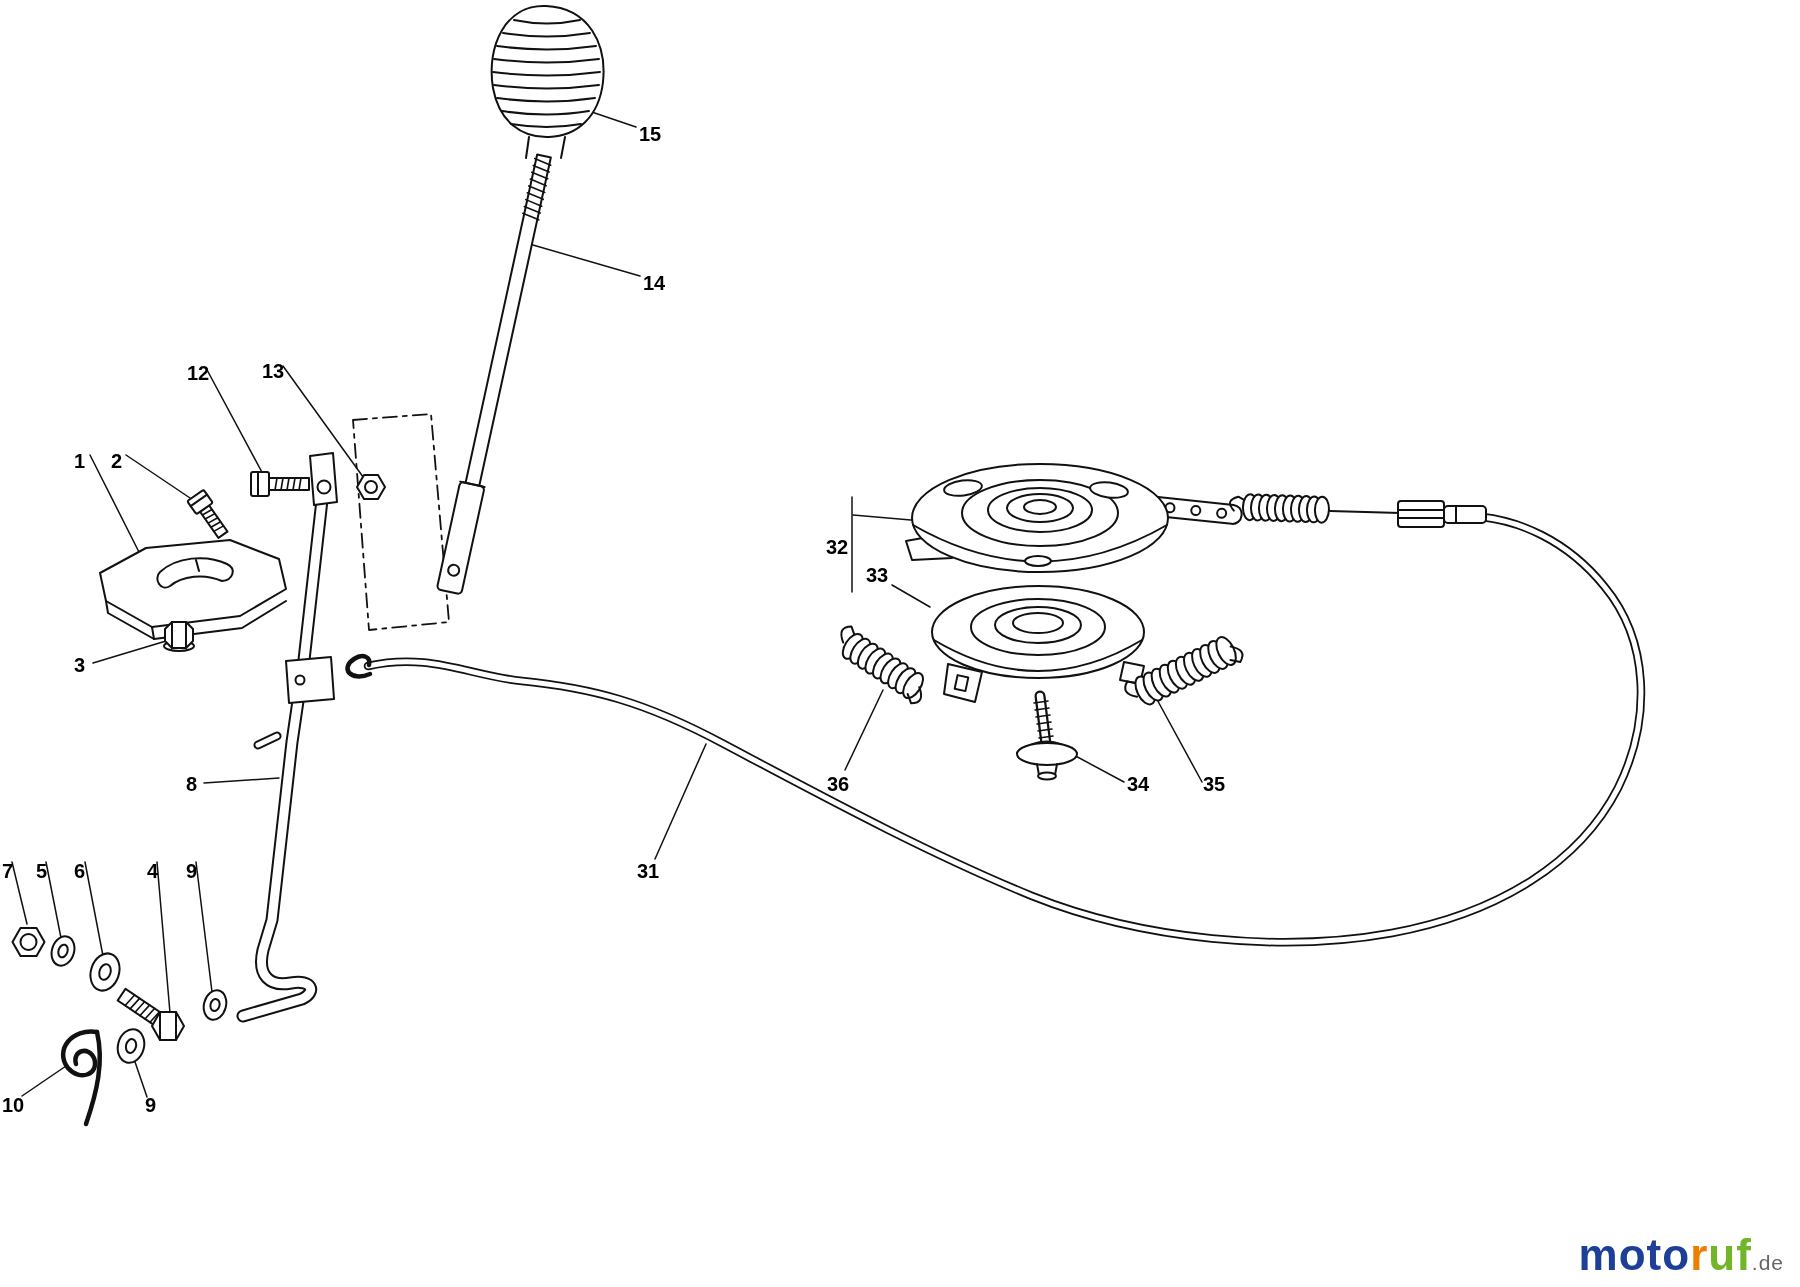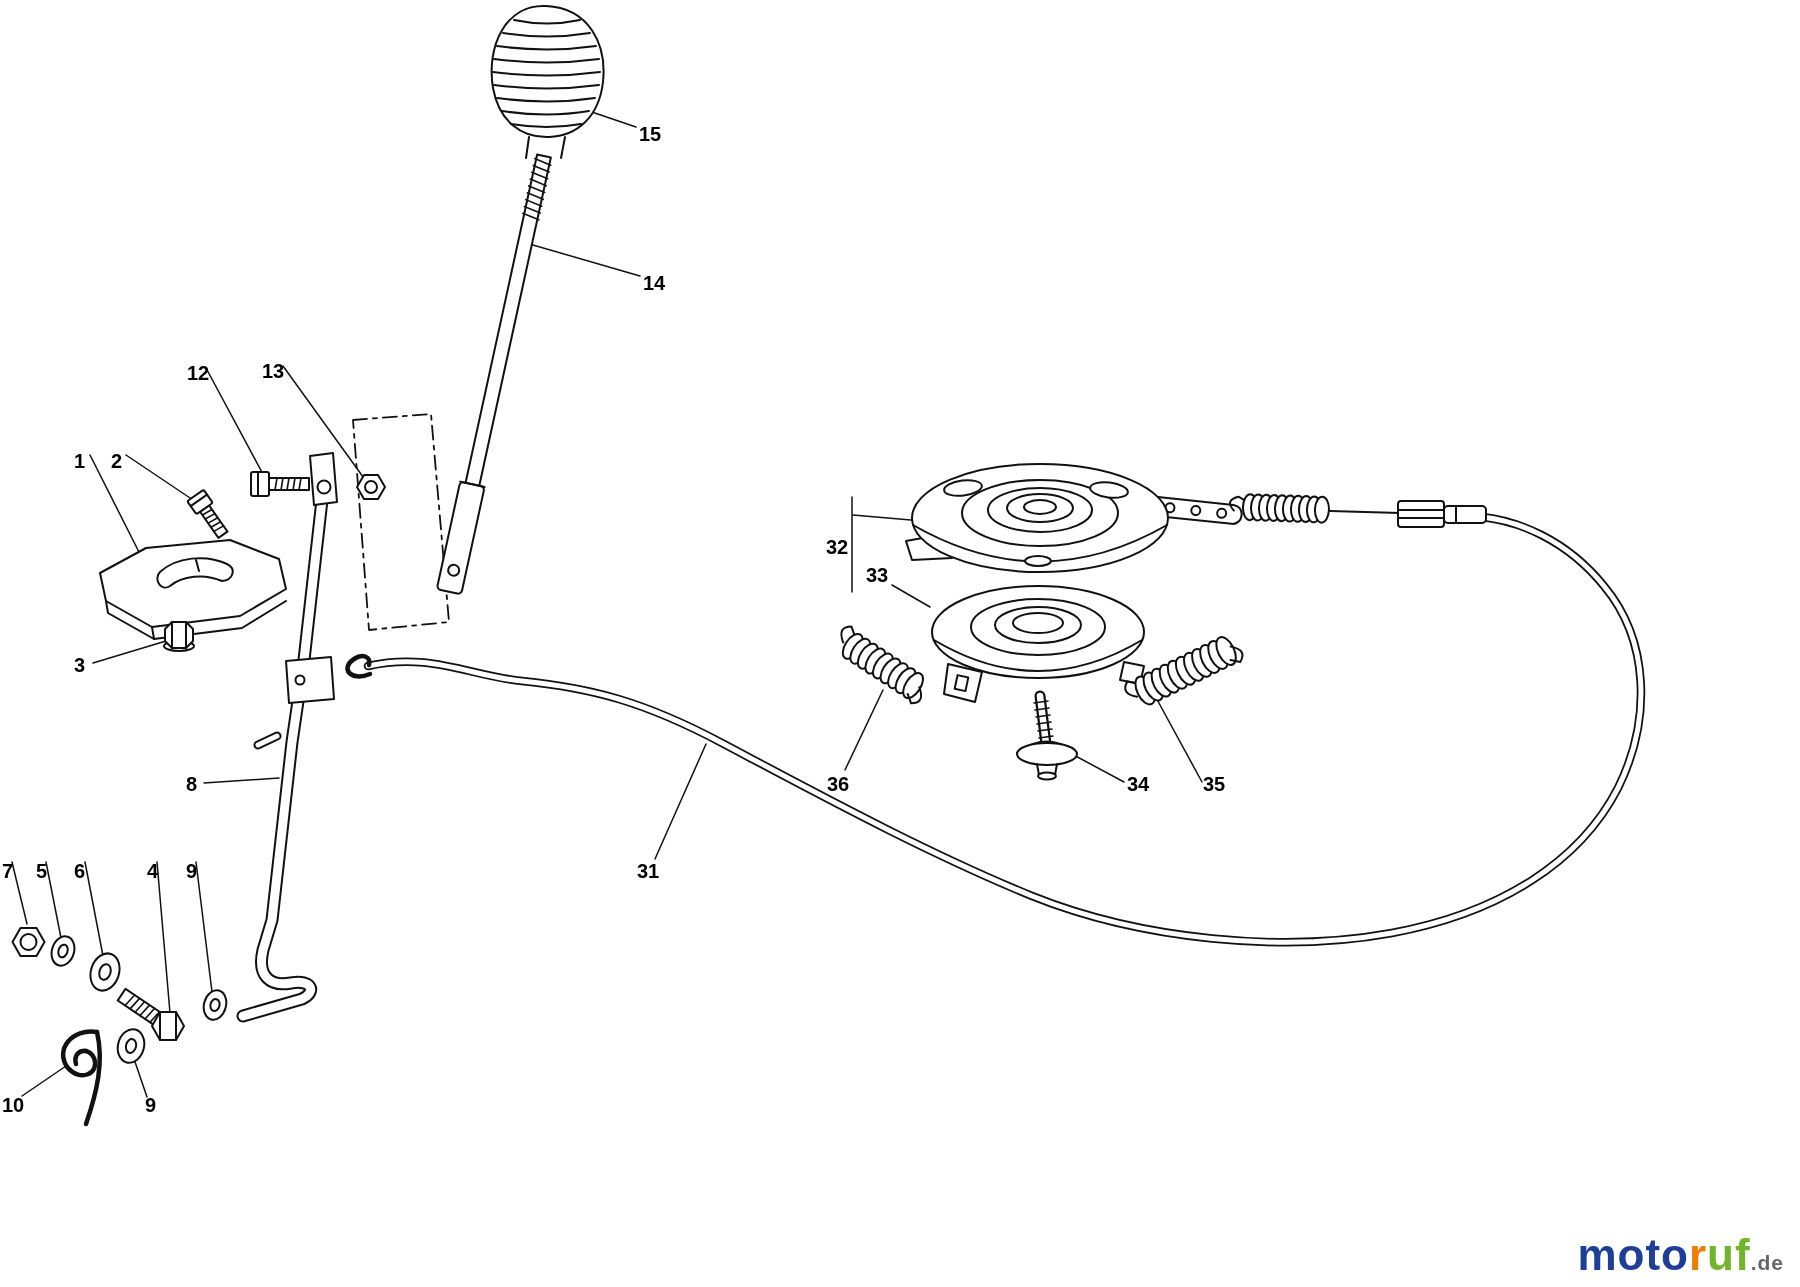--- a/index.html
+++ b/index.html
@@ -12,21 +12,21 @@
   .dash{stroke-dasharray:14 6 4 6;stroke-width:1.8;}
   .t-out{stroke-width:13;}  .t-in{stroke:#fff;stroke-width:9;}
   .t-out-s{stroke-width:9;} .t-in-s{stroke:#fff;stroke-width:5;}
   .c-out{stroke-width:8.5;} .c-in{stroke:#fff;stroke-width:5;}
   .b-out{stroke-width:11;}  .b-in{stroke:#fff;stroke-width:6.5;}
   .wire{stroke-width:4.5;}
   .tick{stroke-width:1.6;}
   .art text{font:bold 20px "Liberation Sans",sans-serif;fill:#000;stroke:none;}
   .watermark{position:absolute;right:16px;bottom:10px;font-weight:bold;font-size:44px;
              letter-spacing:1px;line-height:1;}
-  .watermark .tld{font-size:21px;font-weight:bold;}
+  .watermark .tld{font-size:21px;font-weight:normal;}
 </style>
 </head>
 <body>
 
 <div class="stage">
   <svg viewBox="0 0 1800 1287" width="1800" height="1287">
     <g class="art">
 
       <g>
         <line class="leader" x1="90" y1="455" x2="142" y2="558"></line>

